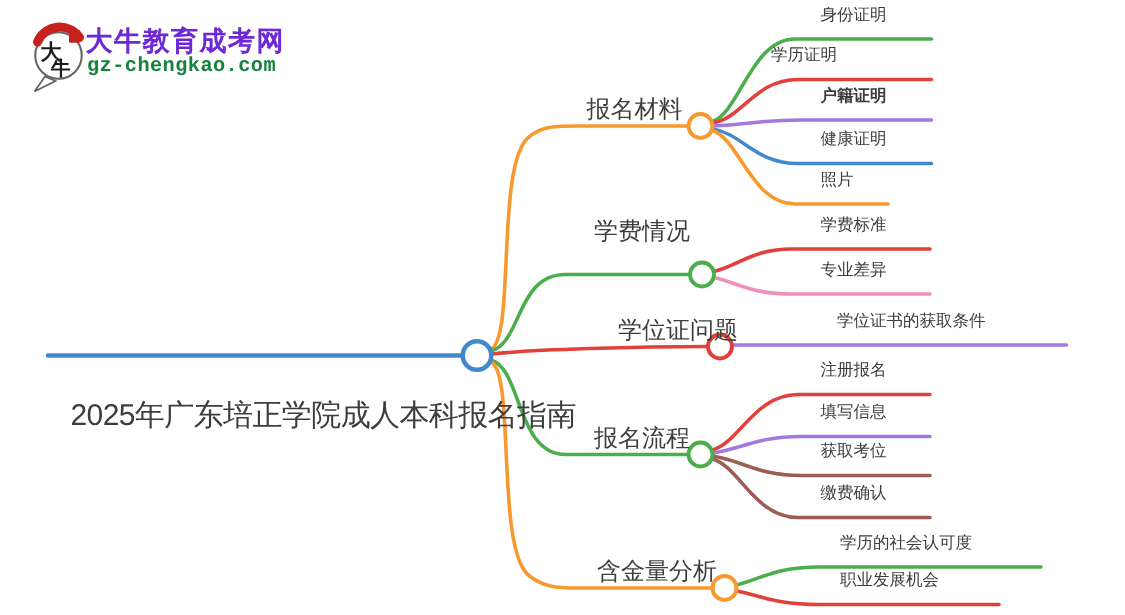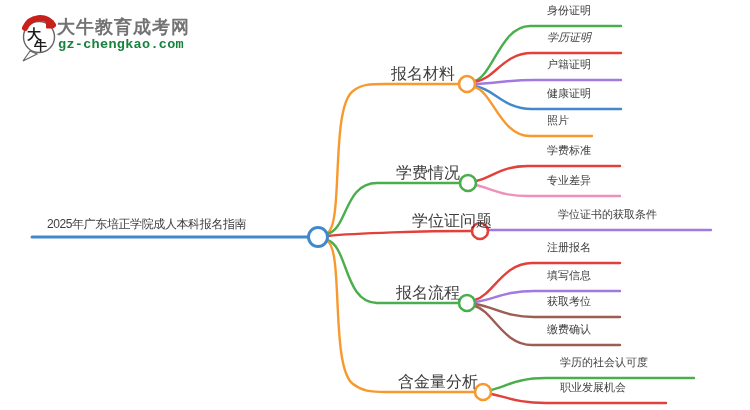--- a/index.html
+++ b/index.html
@@ -8,28 +8,28 @@
     font-family:"Liberation Sans","DejaVu Sans",sans-serif;
   }
   .links{position:absolute;left:0;top:0;width:750px;height:410px;}
   .links path{fill:none;stroke-width:2.4px;stroke-linecap:round;}
   .links path.thick{stroke-width:3px;}
   .links circle{fill:#ffffff;stroke-width:2.6px;}
   .links circle.rootc{stroke-width:3px;}
   .label{
     position:absolute;color:#3d3d3d;white-space:nowrap;line-height:1.2;
   }
-  .root-label{font-size:12px;letter-spacing:-0.4px;}
+  .root-label{font-size:20px;letter-spacing:-0.4px;margin-top:48px;}
   .branch-label{font-size:16px;}
   .child-label{font-size:11px;}
   .logo{position:absolute;left:19px;top:12px;width:230px;height:52px;}
   .logo-icon{position:absolute;left:0;top:0;}
   .logo-name{
     position:absolute;left:38px;top:3px;font-size:18px;font-weight:bold;
-    color:#737373;letter-spacing:1px;
+    color:#6d28d9;letter-spacing:1px;
   }
   .logo-url{
     position:absolute;left:39px;top:25px;font-size:13.5px;font-weight:bold;
     color:#17823c;letter-spacing:0.3px;font-family:Liberation Mono, monospace;
   }
 </style>
 </head>
 <body>
 
 <div class="stage">
@@ -67,28 +67,28 @@
     <circle cx="467" cy="84" r="8" stroke="#f7992e"></circle>
     <circle cx="468" cy="183" r="8" stroke="#4bae4c"></circle>
     <circle cx="480" cy="231" r="8" stroke="#e2403a"></circle>
     <circle cx="467" cy="303" r="8" stroke="#4bae4c"></circle>
     <circle cx="483" cy="392" r="8" stroke="#f7992e"></circle>
   </svg>
 
   <div class="label root-label" style="left:47px;top:217px;">2025年广东培正学院成人本科报名指南</div>
 
   <div class="label branch-label" style="left:391px;top:64px;">报名材料</div>
-  <div class="label branch-label" style="left:396px;top:163px;">学费情况</div>
+  <div class="label branch-label" style="left:396px;top:146px;font-family:Liberation Mono, monospace;">学费情况</div>
   <div class="label branch-label" style="left:412px;top:211px;text-align:right;">学位证问题</div>
   <div class="label branch-label" style="left:396px;top:283px;">报名流程</div>
   <div class="label branch-label" style="left:398px;top:372px;">含金量分析</div>
 
   <div class="label child-label" style="left:547px;top:4px;">身份证明</div>
-  <div class="label child-label" style="left:547px;top:31px;font-style:italic;">学历证明</div>
-  <div class="label child-label" style="left:547px;top:58px;">户籍证明</div>
+  <div class="label child-label" style="left:514px;top:31px;">学历证明</div>
+  <div class="label child-label" style="left:547px;top:58px;font-weight:bold;">户籍证明</div>
   <div class="label child-label" style="left:547px;top:87px;">健康证明</div>
   <div class="label child-label" style="left:547px;top:114px;">照片</div>
 
   <div class="label child-label" style="left:547px;top:174px;">专业差异</div>
   <div class="label child-label" style="left:547px;top:144px;">学费标准</div>
 
   <div class="label child-label" style="left:558px;top:208px;">学位证书的获取条件</div>
 
   <div class="label child-label" style="left:547px;top:269px;">填写信息</div>
   <div class="label child-label" style="left:547px;top:241px;">注册报名</div>

